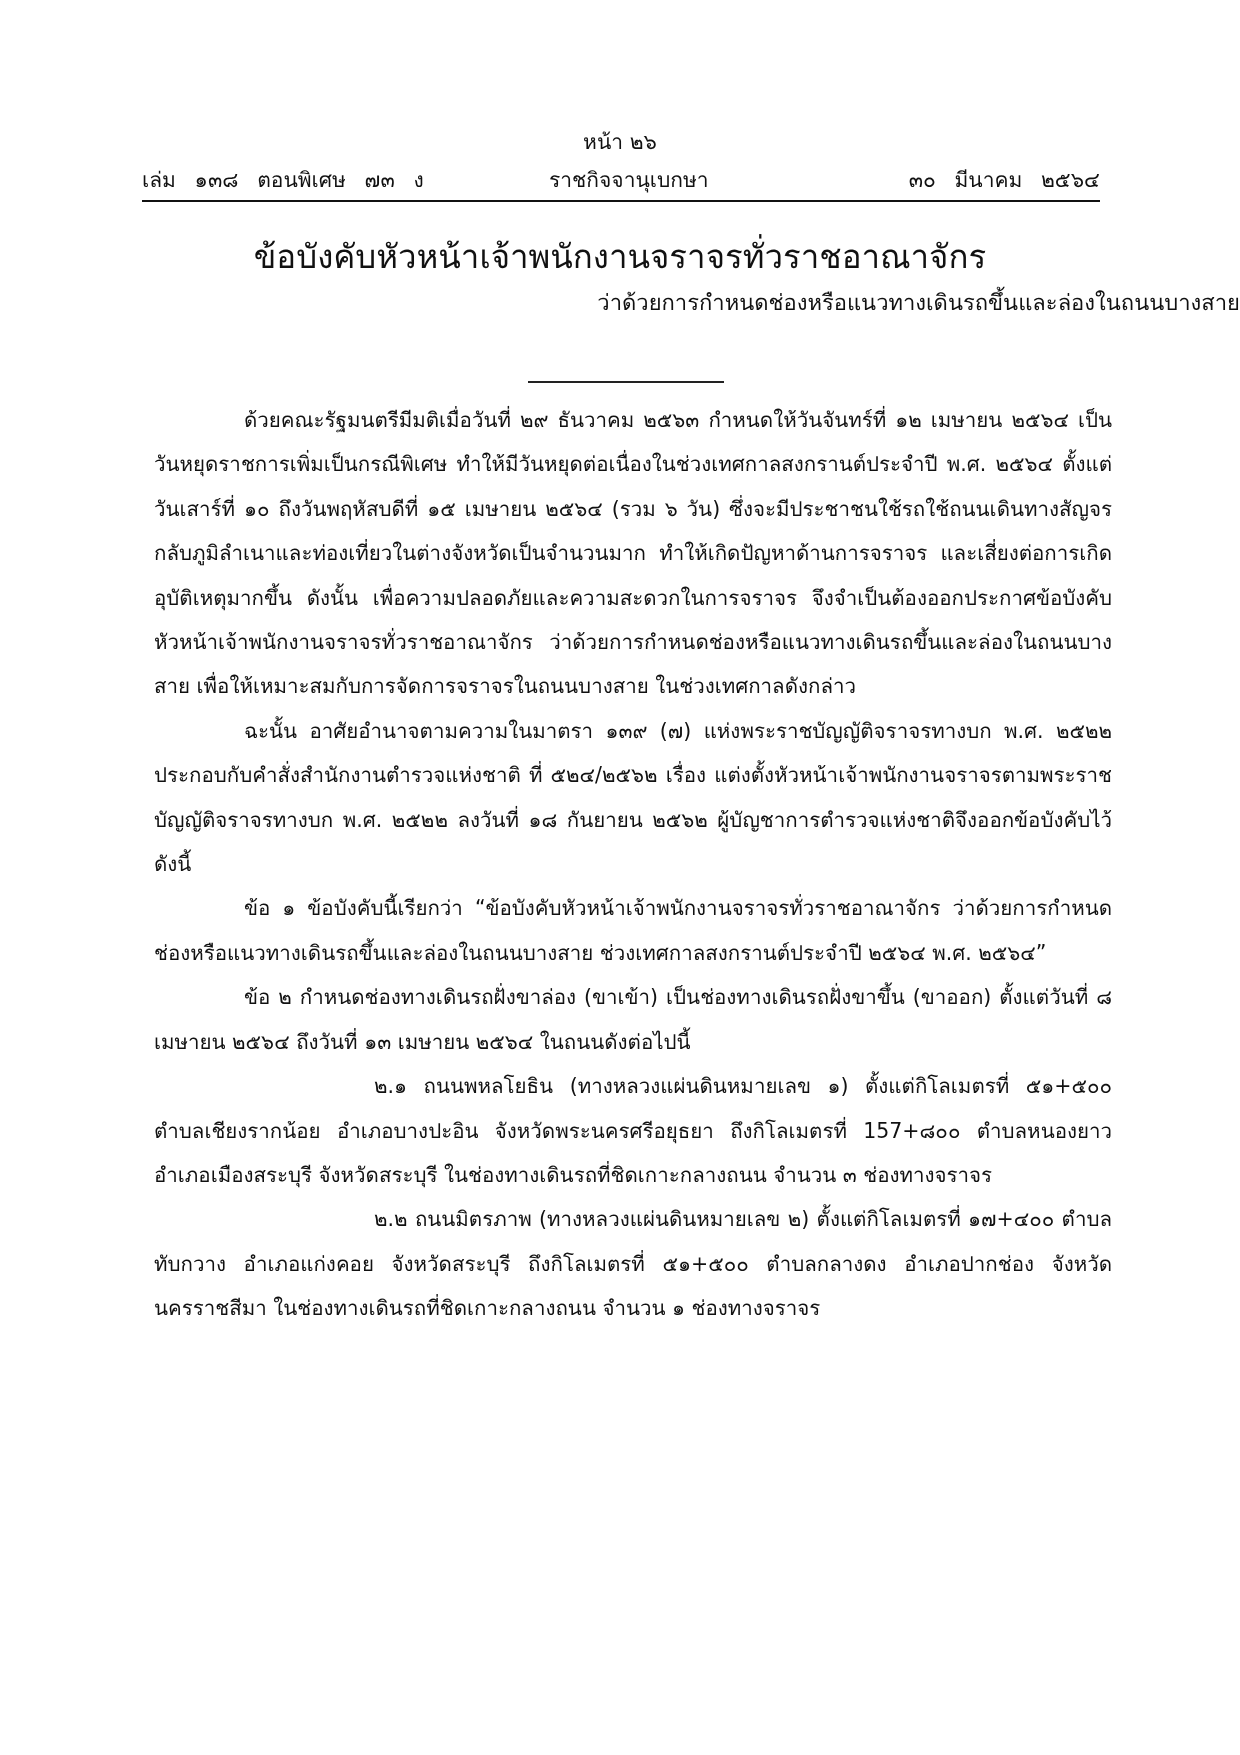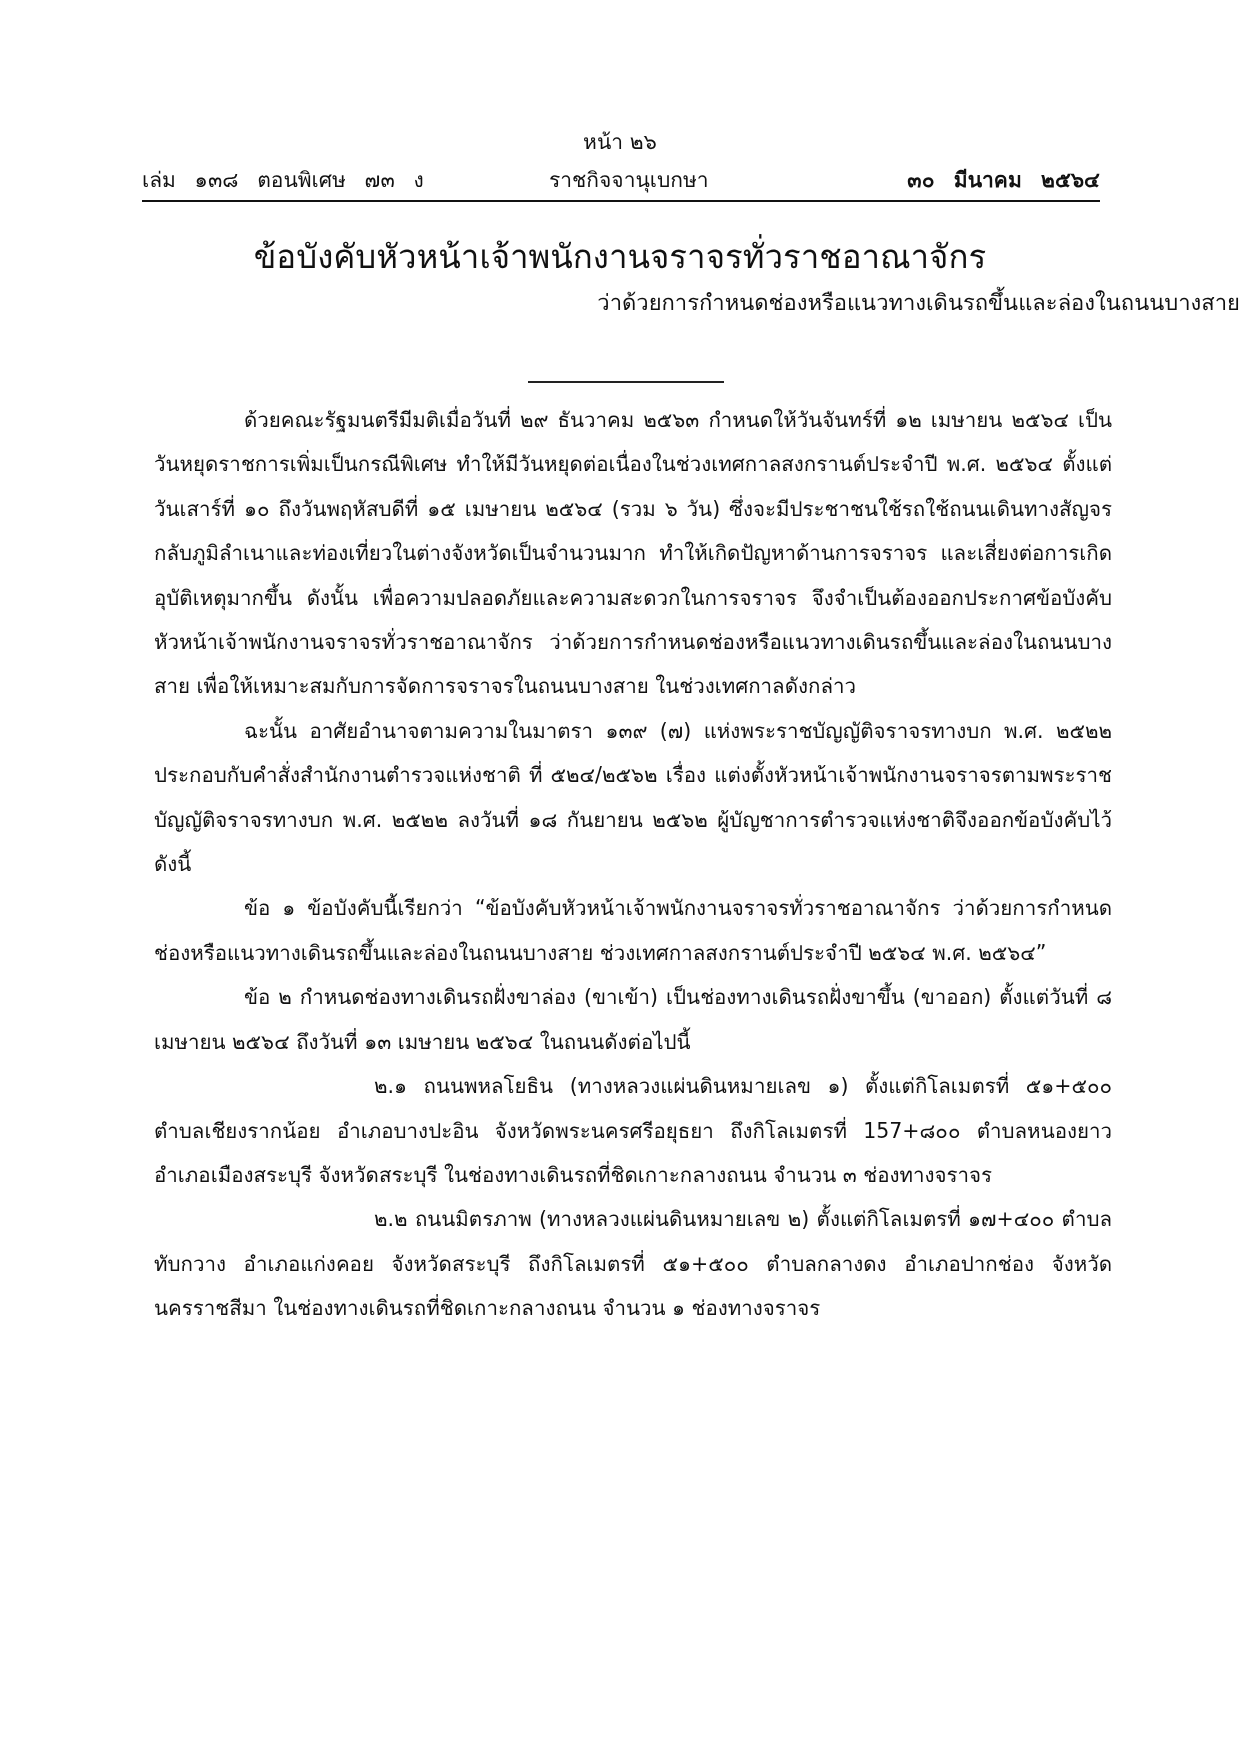--- a/index.html
+++ b/index.html
@@ -2,21 +2,21 @@
 <html><head>
   <meta charset="utf-8">
   <style>
     html, body { margin: 0; padding: 0; background: #ffffff; }
     body { width: 1240px; height: 1755px; position: relative; overflow: hidden; color: #111; font-family: "DejaVu Sans", sans-serif; }
     .page { position: absolute; left: 0; top: 0; width: 1240px; height: 1755px; }
     .hdr-page { position: absolute; top: 128px; left: 0; width: 1240px; text-align: center; font-size: 21px; line-height: 28px; }
     .hdr-row { position: absolute; top: 166px; left: 142px; width: 958px; height: 30px; font-size: 21px; line-height: 28px; text-align: right; }
     .hdr-row .left { position: absolute; left: 0; top: 0; word-spacing: 12px; }
     .hdr-row .center { position: absolute; left: 391px; top: 0; margin-left: 16px; }
-    .hdr-row .right { position: absolute; right: 0; top: 0; word-spacing: 12px; font-weight: bold; }
+    .hdr-row .right { position: absolute; right: 0; top: 0; word-spacing: 12px; }
     .hdr-rule { position: absolute; top: 200px; left: 142px; width: 958px; height: 2px; background: #111; }
     .title { position: absolute; top: 235px; left: 0; width: 1240px; text-align: center; font-size: 33px; line-height: 44px; }
     .subtitle { position: absolute; left: 0; width: 1240px; text-align: right; font-size: 22px; line-height: 30px; }
     .sub1 { top: 288px; }
     .sub2 { top: 330px; }
     .sep { position: absolute; top: 381px; left: 528px; width: 196px; height: 2px; background: #222; }
     .body { position: absolute; top: 398px; left: 154px; width: 958px; font-size: 20.5px; line-height: 44.4px; text-align: justify; }
     .para { margin: 0; }
     .indent1 { text-indent: 90px; }
     .indent2 { text-indent: 220px; }

